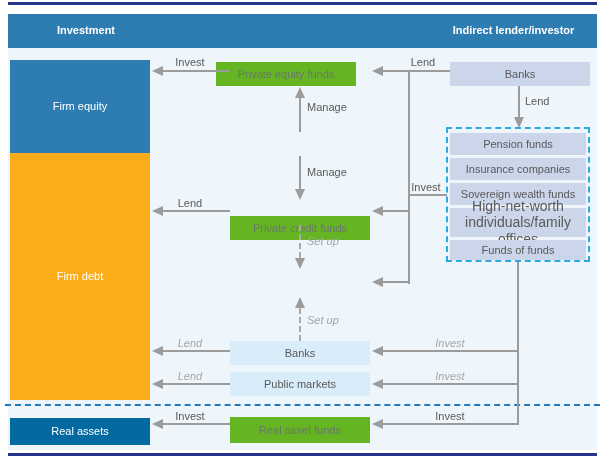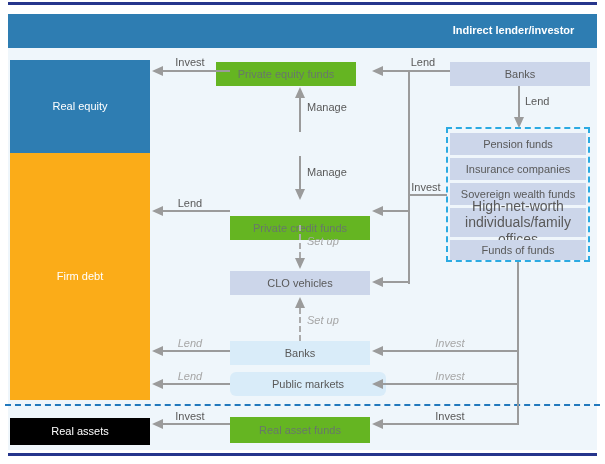--- a/index.html
+++ b/index.html
@@ -6,21 +6,21 @@
   .page{position:relative;width:605px;height:464px;background:#ffffff;overflow:hidden;
         font-family:"Liberation Sans", sans-serif;}
   .rule{position:absolute;left:8px;width:589px;height:3px;background:#26358C;}
   .band{position:absolute;left:8px;top:14px;width:589px;height:34px;background:#2E7DB2;}
   .band span{position:absolute;top:10px;font-size:11px;font-weight:bold;color:#ffffff;text-align:center;}
   .panel{position:absolute;left:8px;top:48px;width:589px;height:402px;background:#EFF6FB;}
   .box{position:absolute;display:flex;align-items:center;justify-content:center;
        font-size:11px;text-align:center;line-height:1.15;}
   .blue{background:#2E7DB2;color:#ffffff;}
   .orange{background:#FBAC18;color:#ffffff;}
-  .red{background:#000000;color:#ffffff;}
+  .red{background:#0369a1;color:#ffffff;}
   .green{background:#65B522;color:#68786A;}
   .peri{background:#CCD6EA;color:#595959;}
   .lblue{background:#D9ECF9;color:#595959;}
   .group{position:absolute;left:446px;top:127px;width:144px;height:135px;
          border:2px dashed #2BAAE2;box-sizing:border-box;}
   .hline{position:absolute;height:2px;background:#9B9B9B;}
   .vline{position:absolute;width:2px;background:#9B9B9B;}
   .vdash{position:absolute;width:0;border-left:2px dashed #ABABAB;}
   .sep{position:absolute;left:5px;top:404px;width:595px;height:0;border-top:2px dashed #2279BD;}
   .ah{position:absolute;width:0;height:0;}
@@ -31,34 +31,34 @@
   .lbl.light{color:#A6A6A6;font-style:italic;}
 </style>
 </head>
 <body>
 
 <div class="page">
   <div class="rule" style="top:2px;"></div>
   <div class="rule" style="top:453px;"></div>
 
   <div class="band">
+    <span style="left:10px;width:136px;">Investment</span>
     <span style="left:422px;width:167px;">Indirect lender/investor</span>
   </div>
 
   <div class="panel"></div>
 
-  <div class="box blue" style="left:10px;top:60px;width:140px;height:93px;">Real equity</div>
+  <div class="box blue" style="left:10px;top:60px;width:140px;height:93px;">Firm equity</div>
   <div class="box orange" style="left:10px;top:153px;width:140px;height:247px;">Firm debt</div>
   <div class="box red" style="left:10px;top:418px;width:140px;height:27px;">Real assets</div>
 
   <div class="box green" style="left:216px;top:62px;width:140px;height:24px;">Private equity funds</div>
   <div class="box green" style="left:230px;top:216px;width:140px;height:24px;">Private credit funds</div>
-  <div class="box peri" style="left:230px;top:271px;width:140px;height:24px;">CLO vehicles</div>
   <div class="box lblue" style="left:230px;top:341px;width:140px;height:24px;">Banks</div>
-  <div class="box lblue" style="left:230px;top:372px;width:156px;height:24px;border-radius:6px;">Public markets</div>
+  <div class="box lblue" style="left:230px;top:372px;width:140px;height:24px;">Public markets</div>
   <div class="box green" style="left:230px;top:417px;width:140px;height:26px;">Real asset funds</div>
 
   <div class="box peri" style="left:450px;top:62px;width:140px;height:24px;">Banks</div>
   <div class="group"></div>
   <div class="box peri" style="left:450px;top:133px;width:136px;height:22px;">Pension funds</div>
   <div class="box peri" style="left:450px;top:158px;width:136px;height:22px;">Insurance companies</div>
   <div class="box peri" style="left:450px;top:183px;width:136px;height:22px;">Sovereign wealth funds</div>
   <div class="box peri" style="left:450px;top:208px;width:136px;height:29px;font-size:14px;">High-net-worth individuals/family offices</div>
   <div class="box peri" style="left:450px;top:240px;width:136px;height:20px;">Funds of funds</div>
 

